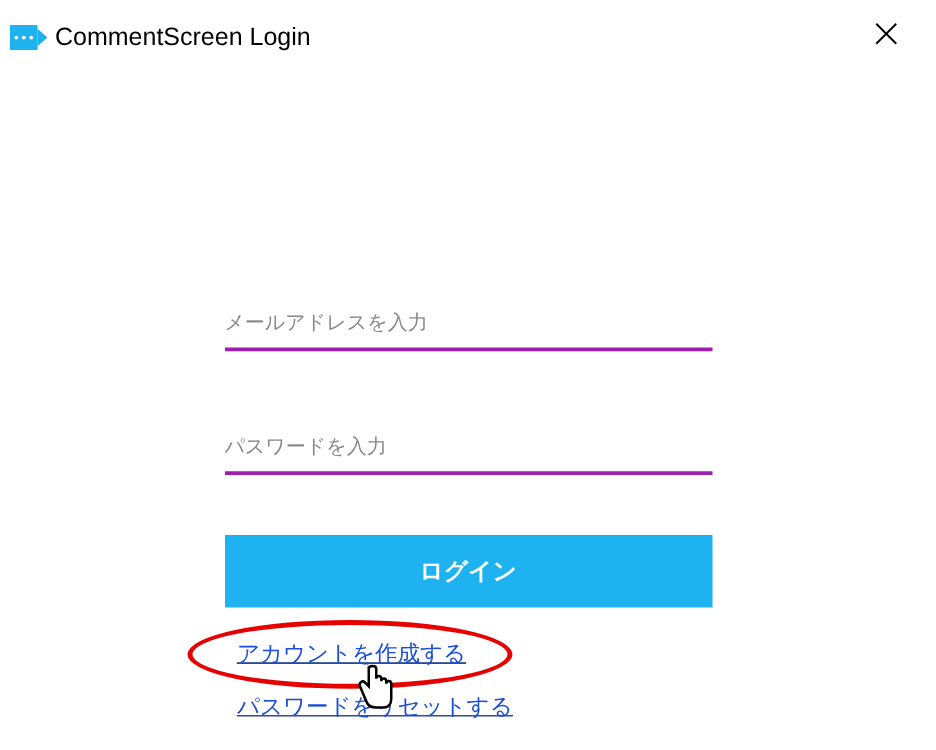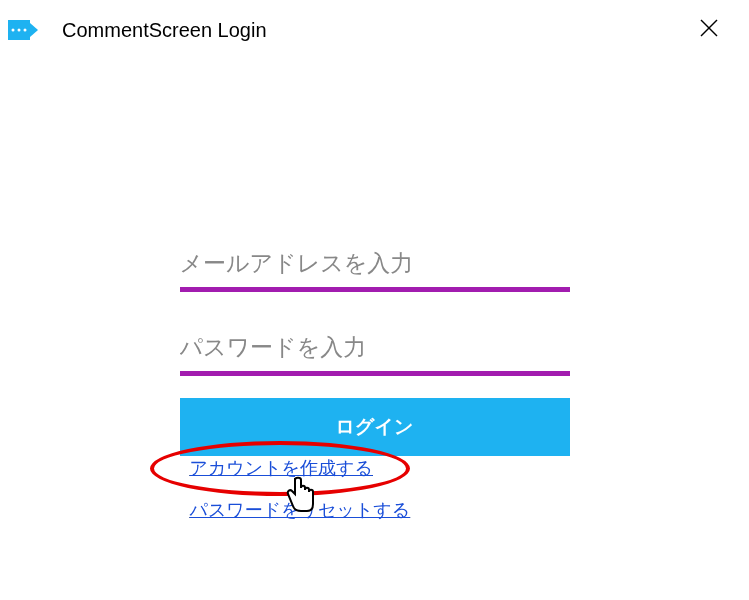--- a/index.html
+++ b/index.html
@@ -11,21 +11,20 @@
       width: 749px;
       height: 600px;
       font-family: "Yu Gothic", "Meiryo", sans-serif;
       background: #ffffff;
       position: relative;
     }
     .header {
       display: flex;
       align-items: center;
       padding: 15px 20px 15px 8px;
-      gap: 18px;
     }
     .app-icon {
       width: 30px;
       height: 30px;
       margin-right: 6px;
       display: flex;
       align-items: center;
       justify-content: center;
     }
     .app-title {
@@ -41,45 +40,46 @@
       color: #000;
     }
     .form-container {
       width: 430px;
       margin: 180px auto 0;
       padding: 0 20px;
     }
     .input-field {
       width: 100%;
       border: none;
-      border-bottom: 5px solid #a21caf;
+      border-bottom: 3px solid #a21caf;
       padding: 10px 0;
-      font-size: 23px;
+      font-size: 16px;
       color: #777;
       outline: none;
-      margin-bottom: 32px;
+      margin-bottom: 58px;
       font-family: inherit;
     }
     .input-field::placeholder {
       color: #888;
     }
     .login-btn {
       width: 100%;
       background: #1eb2f1;
       color: #fff;
       border: none;
       padding: 16px 0;
       font-size: 19px;
       font-weight: bold;
       cursor: pointer;
       font-family: inherit;
       margin-top: -10px;
     }
     .link-container {
       position: relative;
+      margin-top: 25px;
       padding-left: 10px;
       text-decoration: underline;
     }
     .link {
       color: #1a4ed8;
       text-decoration: underline;
       font-size: 18px;
       display: block;
       margin-bottom: 18px;
       cursor: pointer;

